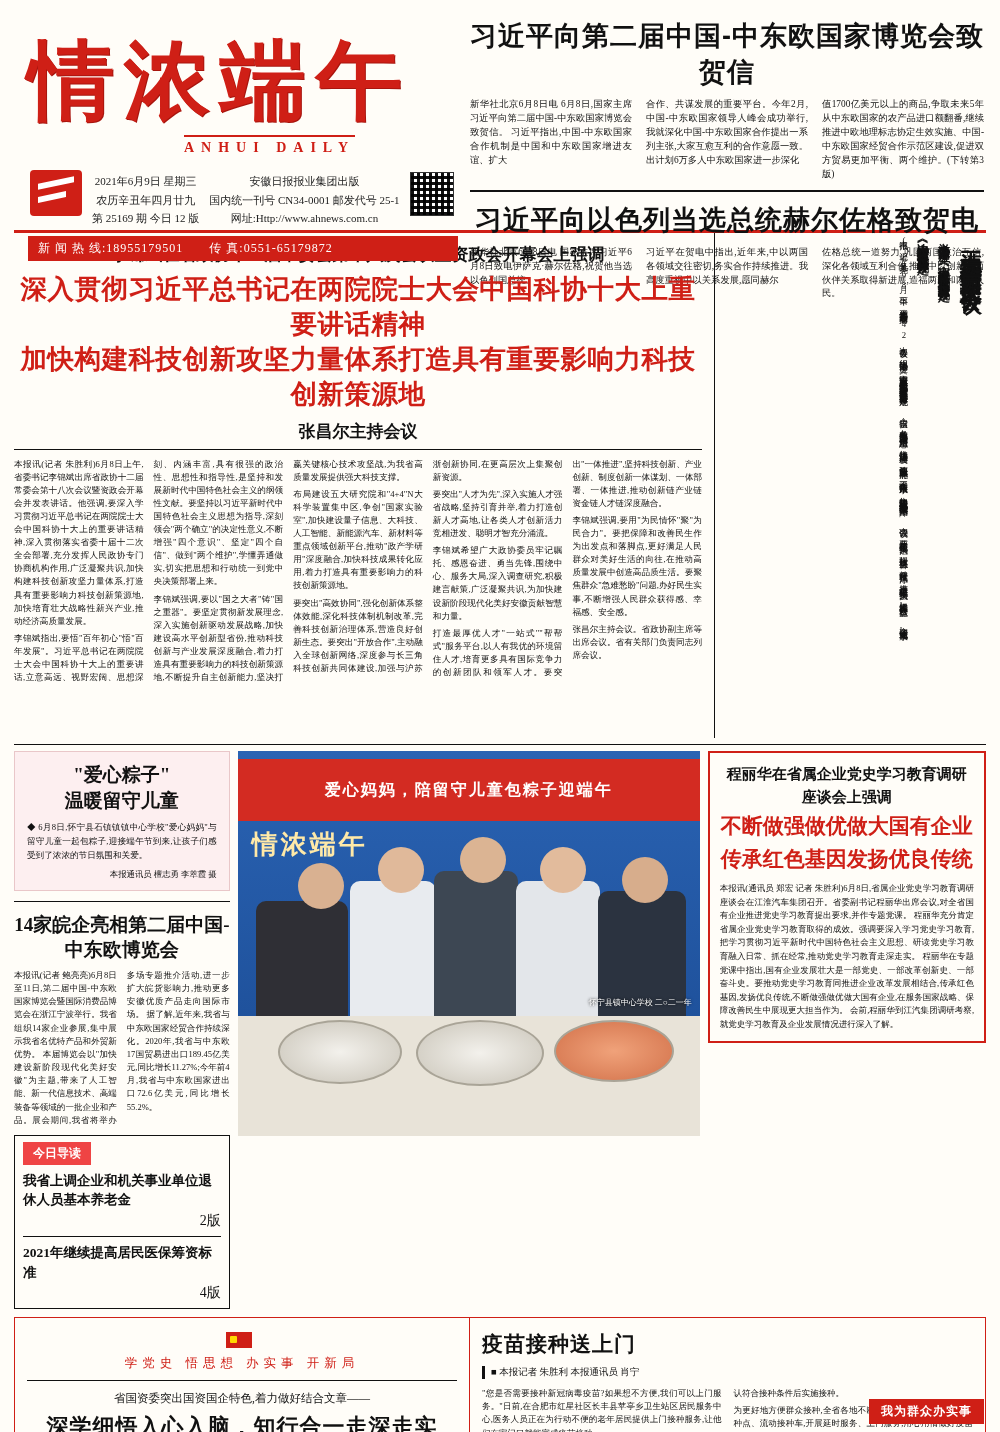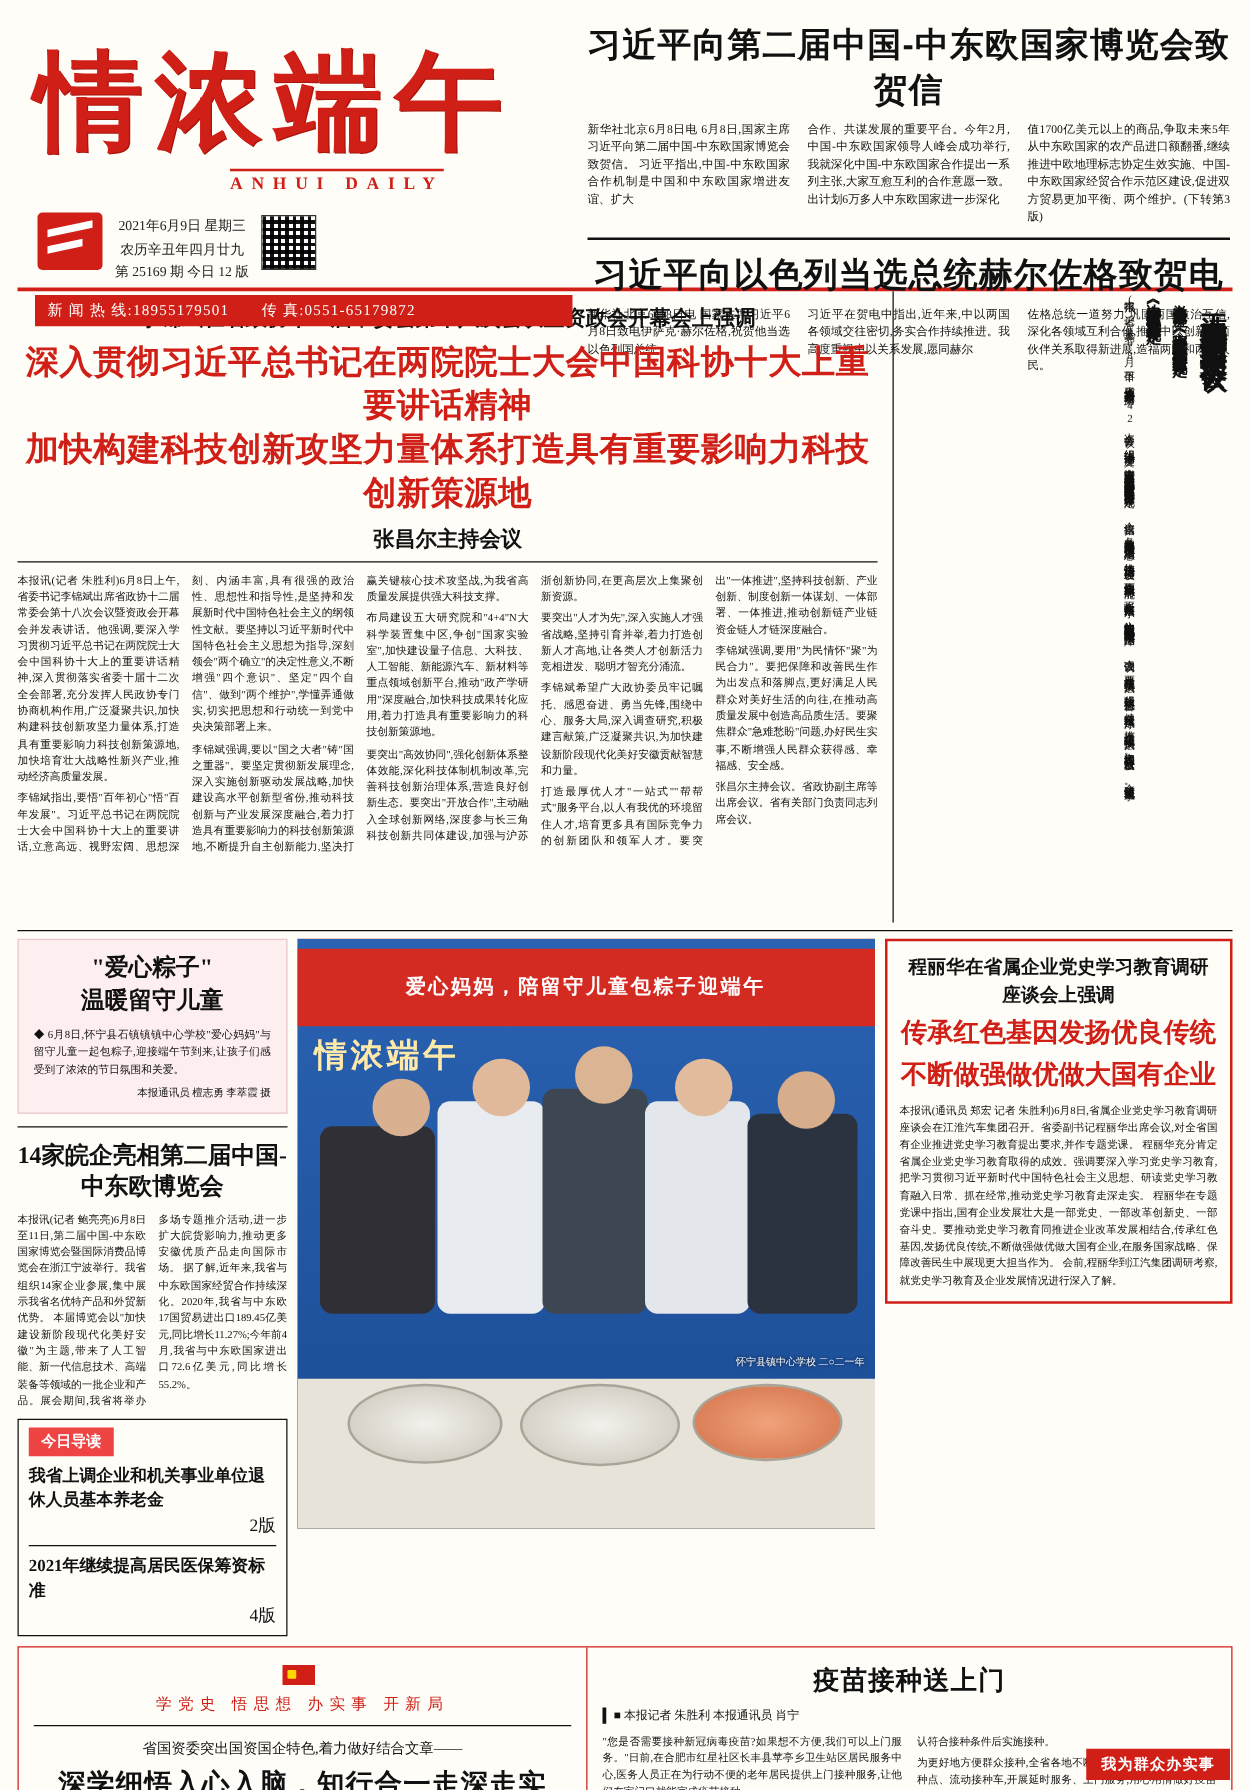--- a/index.html
+++ b/index.html
@@ -98,21 +98,21 @@
 
   .lh2{font-size:19px;font-weight:bold;line-height:1.35;text-align:center;margin:10px 0 6px;}
   .two-col-s{column-count:2;column-gap:10px;font-size:8.5px;line-height:1.55;text-align:justify;}
 
   .guide{border:1px solid #111;margin-top:8px;}
   .guide-tab{background:#ef4444;color:#fff;font-size:12px;font-weight:bold;padding:3px 10px;display:inline-block;margin:6px 0 0 8px;}
   .guide-item{font-size:13.5px;font-weight:bold;line-height:1.45;padding:6px 8px 0;}
   .guide-page{font-size:14px;text-align:right;padding:2px 8px 6px;}
 
   
-  .photo{position:relative;width:462px;height:472px;overflow:hidden;background:#c2410c;}
+  .photo{position:relative;width:462px;height:385px;overflow:hidden;background:#404040;}
   .ph-wall{position:absolute;inset:0;background:linear-gradient(#2a63b3,#1a4a92);}
   .ph-banner{position:absolute;left:0;right:0;top:8px;height:62px;background:#d32b22;color:#fff;
     font-size:16px;font-weight:bold;text-align:center;line-height:62px;letter-spacing:2px;}
   .ph-sub{position:absolute;left:14px;top:76px;color:#ffe9a8;font-size:26px;font-weight:bold;letter-spacing:3px;}
   .ph-table{position:absolute;left:0;right:0;bottom:0;height:120px;background:#e8e3d8;}
   .bowl{position:absolute;border-radius:50%;background:radial-gradient(#f3f1ec,#c9c4b8);border:2px solid #a9a497;}
   .ph-kid{position:absolute;border-radius:10px;}
   .ph-caption{position:absolute;right:8px;bottom:128px;color:#fff;font-size:8px;line-height:1.4;text-align:right;text-shadow:0 0 3px #000;}
 
   
@@ -126,21 +126,21 @@
   .bot-left{width:456px;border-right:1px solid #cf1f16;padding:8px 12px;box-sizing:border-box;}
   .bot-right{width:516px;padding:8px 12px;box-sizing:border-box;}
   .campaign{text-align:center;color:#cf1f16;font-size:21px;font-weight:bold;letter-spacing:3px;}
   .campaign-sub{text-align:center;color:#cf1f16;font-size:12.5px;letter-spacing:5px;margin-top:4px;}
   .flag{display:inline-block;width:26px;height:16px;background:#cf1f16;position:relative;vertical-align:middle;margin-right:6px;}
   .flag:after{content:"";position:absolute;left:4px;top:4px;width:7px;height:7px;background:#ffd700;border-radius:1px;}
 
   .bot-kicker{font-size:11.5px;text-align:center;margin-top:10px;}
   .bot-head{font-size:22px;font-weight:bold;text-align:center;margin:6px 0 6px;letter-spacing:1px;}
   .bot-byline{font-size:9.5px;border-left:3px solid #111;padding-left:6px;margin:6px 0 8px;}
-  .br-head{font-size:21px;font-weight:bold;text-align:center;margin:4px 0 8px;letter-spacing:1px;}
+  .br-head{font-size:21px;font-weight:bold;margin:4px 0 8px;letter-spacing:1px;}
   .br-cols{column-count:2;column-gap:12px;font-size:8.5px;line-height:1.55;text-align:justify;}
   .servebtn{
     position:absolute;right:16px;bottom:8px;background:#cf1f16;color:#fff;
     font-size:12px;font-weight:bold;padding:4px 12px;letter-spacing:1px;
   }
   p{margin:0 0 4px;}
 </style>
 </head>
 <body>
 
@@ -153,20 +153,25 @@
       <div class="mast-en-wrap">
         <div class="mast-en">ANHUI DAILY</div>
       </div>
 
       <div class="mast-meta">
         <div class="mast-logo"></div>
         <div class="mast-dates">
           <div>2021年6月9日 星期三</div>
           <div>农历辛丑年四月廿九</div>
           <div>第 25169 期 今日 12 版</div>
+        </div>
+        <div class="mast-pub">
+          <div>安徽日报报业集团出版</div>
+          <div>国内统一刊号 CN34-0001 邮发代号 25-1</div>
+          <div>网址:Http://www.ahnews.com.cn</div>
         </div>
         <div class="qr"></div>
       </div>
 
       <div class="mast-redbar">
         <span>新 闻 热 线:18955179501</span>
         <span>传 真:0551-65179872</span>
       </div>
     </div>
 
@@ -277,22 +282,22 @@
         <div class="ph-table"></div>
         <div class="bowl" style="left:40px;bottom:52px;width:120px;height:60px;"></div>
         <div class="bowl" style="left:178px;bottom:50px;width:124px;height:62px;"></div>
         <div class="bowl" style="left:316px;bottom:54px;width:116px;height:58px;background:radial-gradient(#f0a27a,#d2714a);"></div>
       </div>
     </div>
 
     <div class="low-right">
       <div class="redbox">
         <div class="rb-l1">程丽华在省属企业党史学习教育调研座谈会上强调</div>
+        <div class="rb-l2">不断做强做优做大国有企业</div>
         <div class="rb-l2">传承红色基因发扬优良传统</div>
-        <div class="rb-l2">不断做强做优做大国有企业</div>
         <div class="rb-body">本报讯(通讯员 郑宏 记者 朱胜利)6月8日,省属企业党史学习教育调研座谈会在江淮汽车集团召开。省委副书记程丽华出席会议,对全省国有企业推进党史学习教育提出要求,并作专题党课。
 程丽华充分肯定省属企业党史学习教育取得的成效。强调要深入学习党史学习教育,把学习贯彻习近平新时代中国特色社会主义思想、研读党史学习教育融入日常、抓在经常,推动党史学习教育走深走实。
 程丽华在专题党课中指出,国有企业发展壮大是一部党史、一部改革创新史、一部奋斗史。要推动党史学习教育同推进企业改革发展相结合,传承红色基因,发扬优良传统,不断做强做优做大国有企业,在服务国家战略、保障改善民生中展现更大担当作为。
 会前,程丽华到江汽集团调研考察,就党史学习教育及企业发展情况进行深入了解。</div>
       </div>
     </div>
   </div>
 
   <div class="bottom">
     <div class="bot-left">

